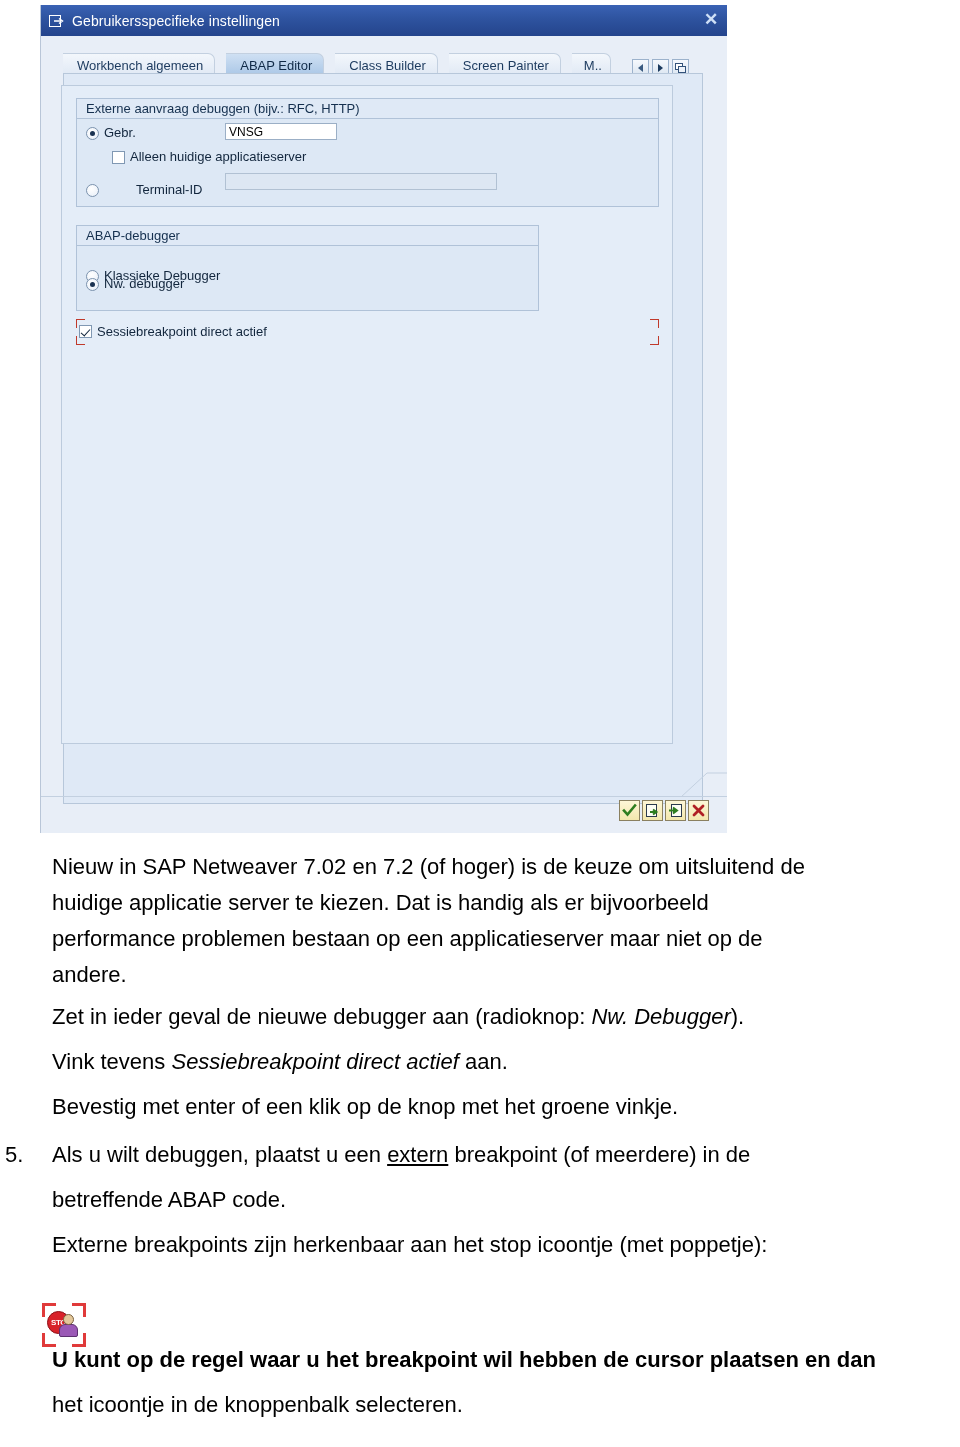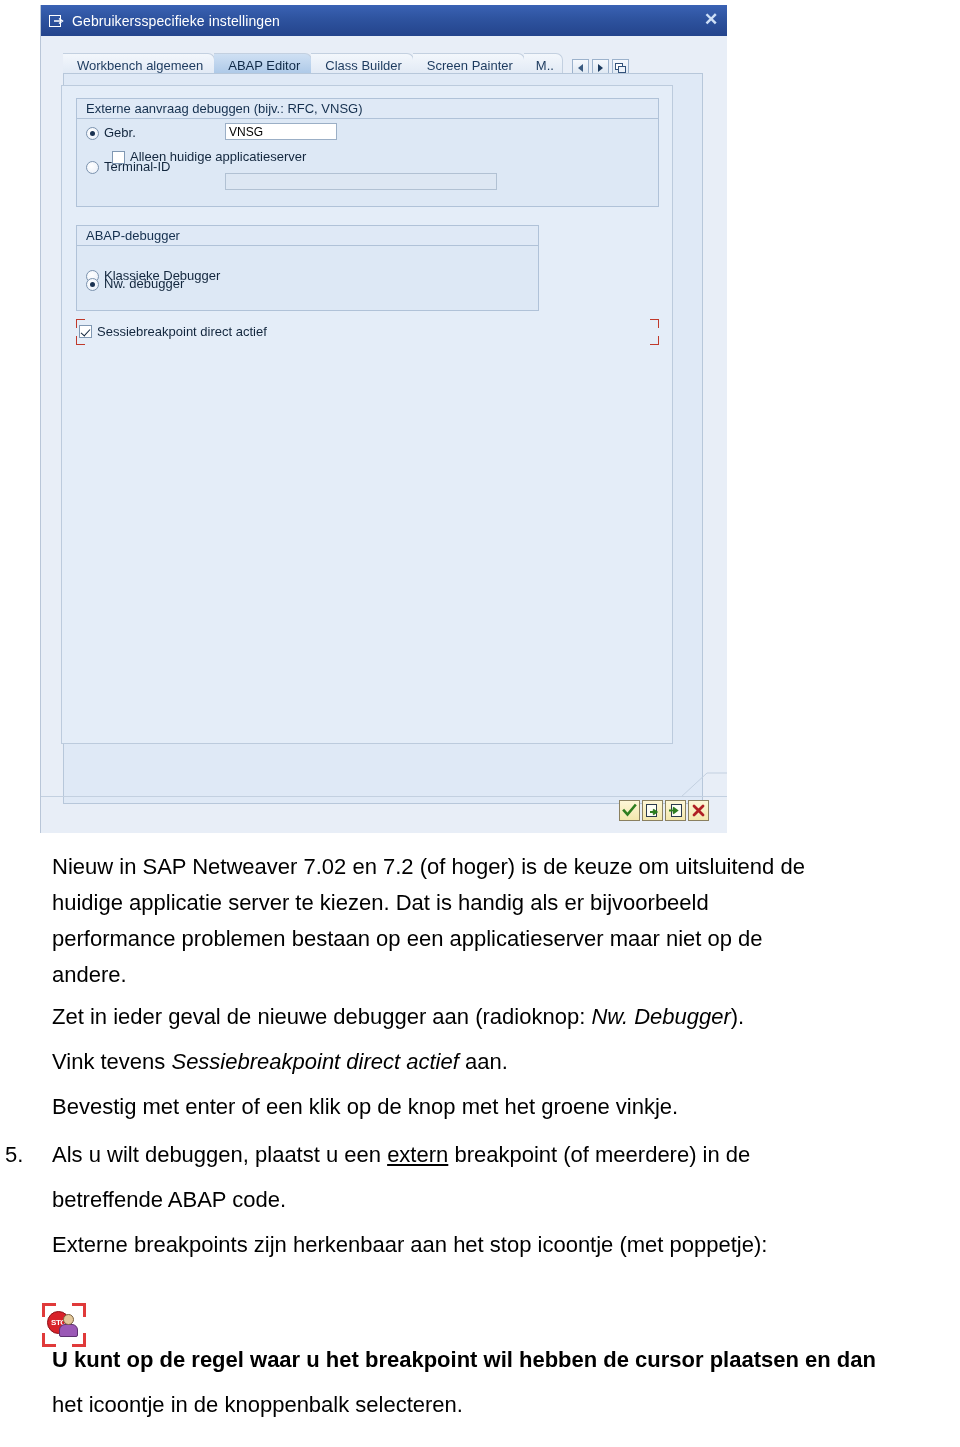--- a/index.html
+++ b/index.html
@@ -83,21 +83,21 @@
     background: #e8eef7;
   }
 
   
   .tabstrip {
     position: absolute;
     height: 26px;
     display: flex;
     align-items: flex-end;
   }
-  .tabstrip.outer { left: 22px; top: 14px; }
+  .tabstrip.outer { left: 22px; top: 14px; gap: 12px; }
   .tabstrip.inner { left: 42px; top: 63px; }
 
   .tab {
     height: 23px;
     line-height: 23px;
     padding: 0 11px 0 14px;
     font-size: 13px;
     color: #1c3a5e;
     background: linear-gradient(180deg,#f3f7fc 0%, #dfe8f4 100%);
     border-top: 1px solid #c3d0e0;
@@ -467,34 +467,34 @@
               <span class="r1"></span>
               <span class="r2"></span>
             </span>
         </div>
       </div>
     </div>
 
     <div class="inner-panel">
 
       <div class="group" id="group-ext">
-        <div class="group-title">Externe aanvraag debuggen (bijv.: RFC, VNSG)</div>
+        <div class="group-title">Externe aanvraag debuggen (bijv.: RFC, HTTP)</div>
 
         <div class="row" style="left:9px; top:26px;">
           <span class="radio checked"></span>
           <span>Gebr.</span>
         </div>
         <input class="txtfield" style="position: absolute; left: 148px; top: 24px; width: 112px;" value="VNSG">
 
         <div class="row" style="left:35px; top:50px;">
           <span class="checkbox"></span>
           <span>Alleen huidige applicatieserver</span>
         </div>
 
-        <div class="row" style="left:9px; top:60px;">
+        <div class="row" style="left:9px; top:83px;gap:32px;">
           <span class="radio"></span>
           <span>Terminal-ID</span>
         </div>
         <input class="txtfield disabled" style="position: absolute; left: 148px; top: 74px; width: 272px;" value="">
       </div>
 
       <div class="group" id="group-dbg">
         <div class="group-title">ABAP-debugger</div>
 
         <div class="row" style="left:9px; top:26px;margin-top:16px;">

